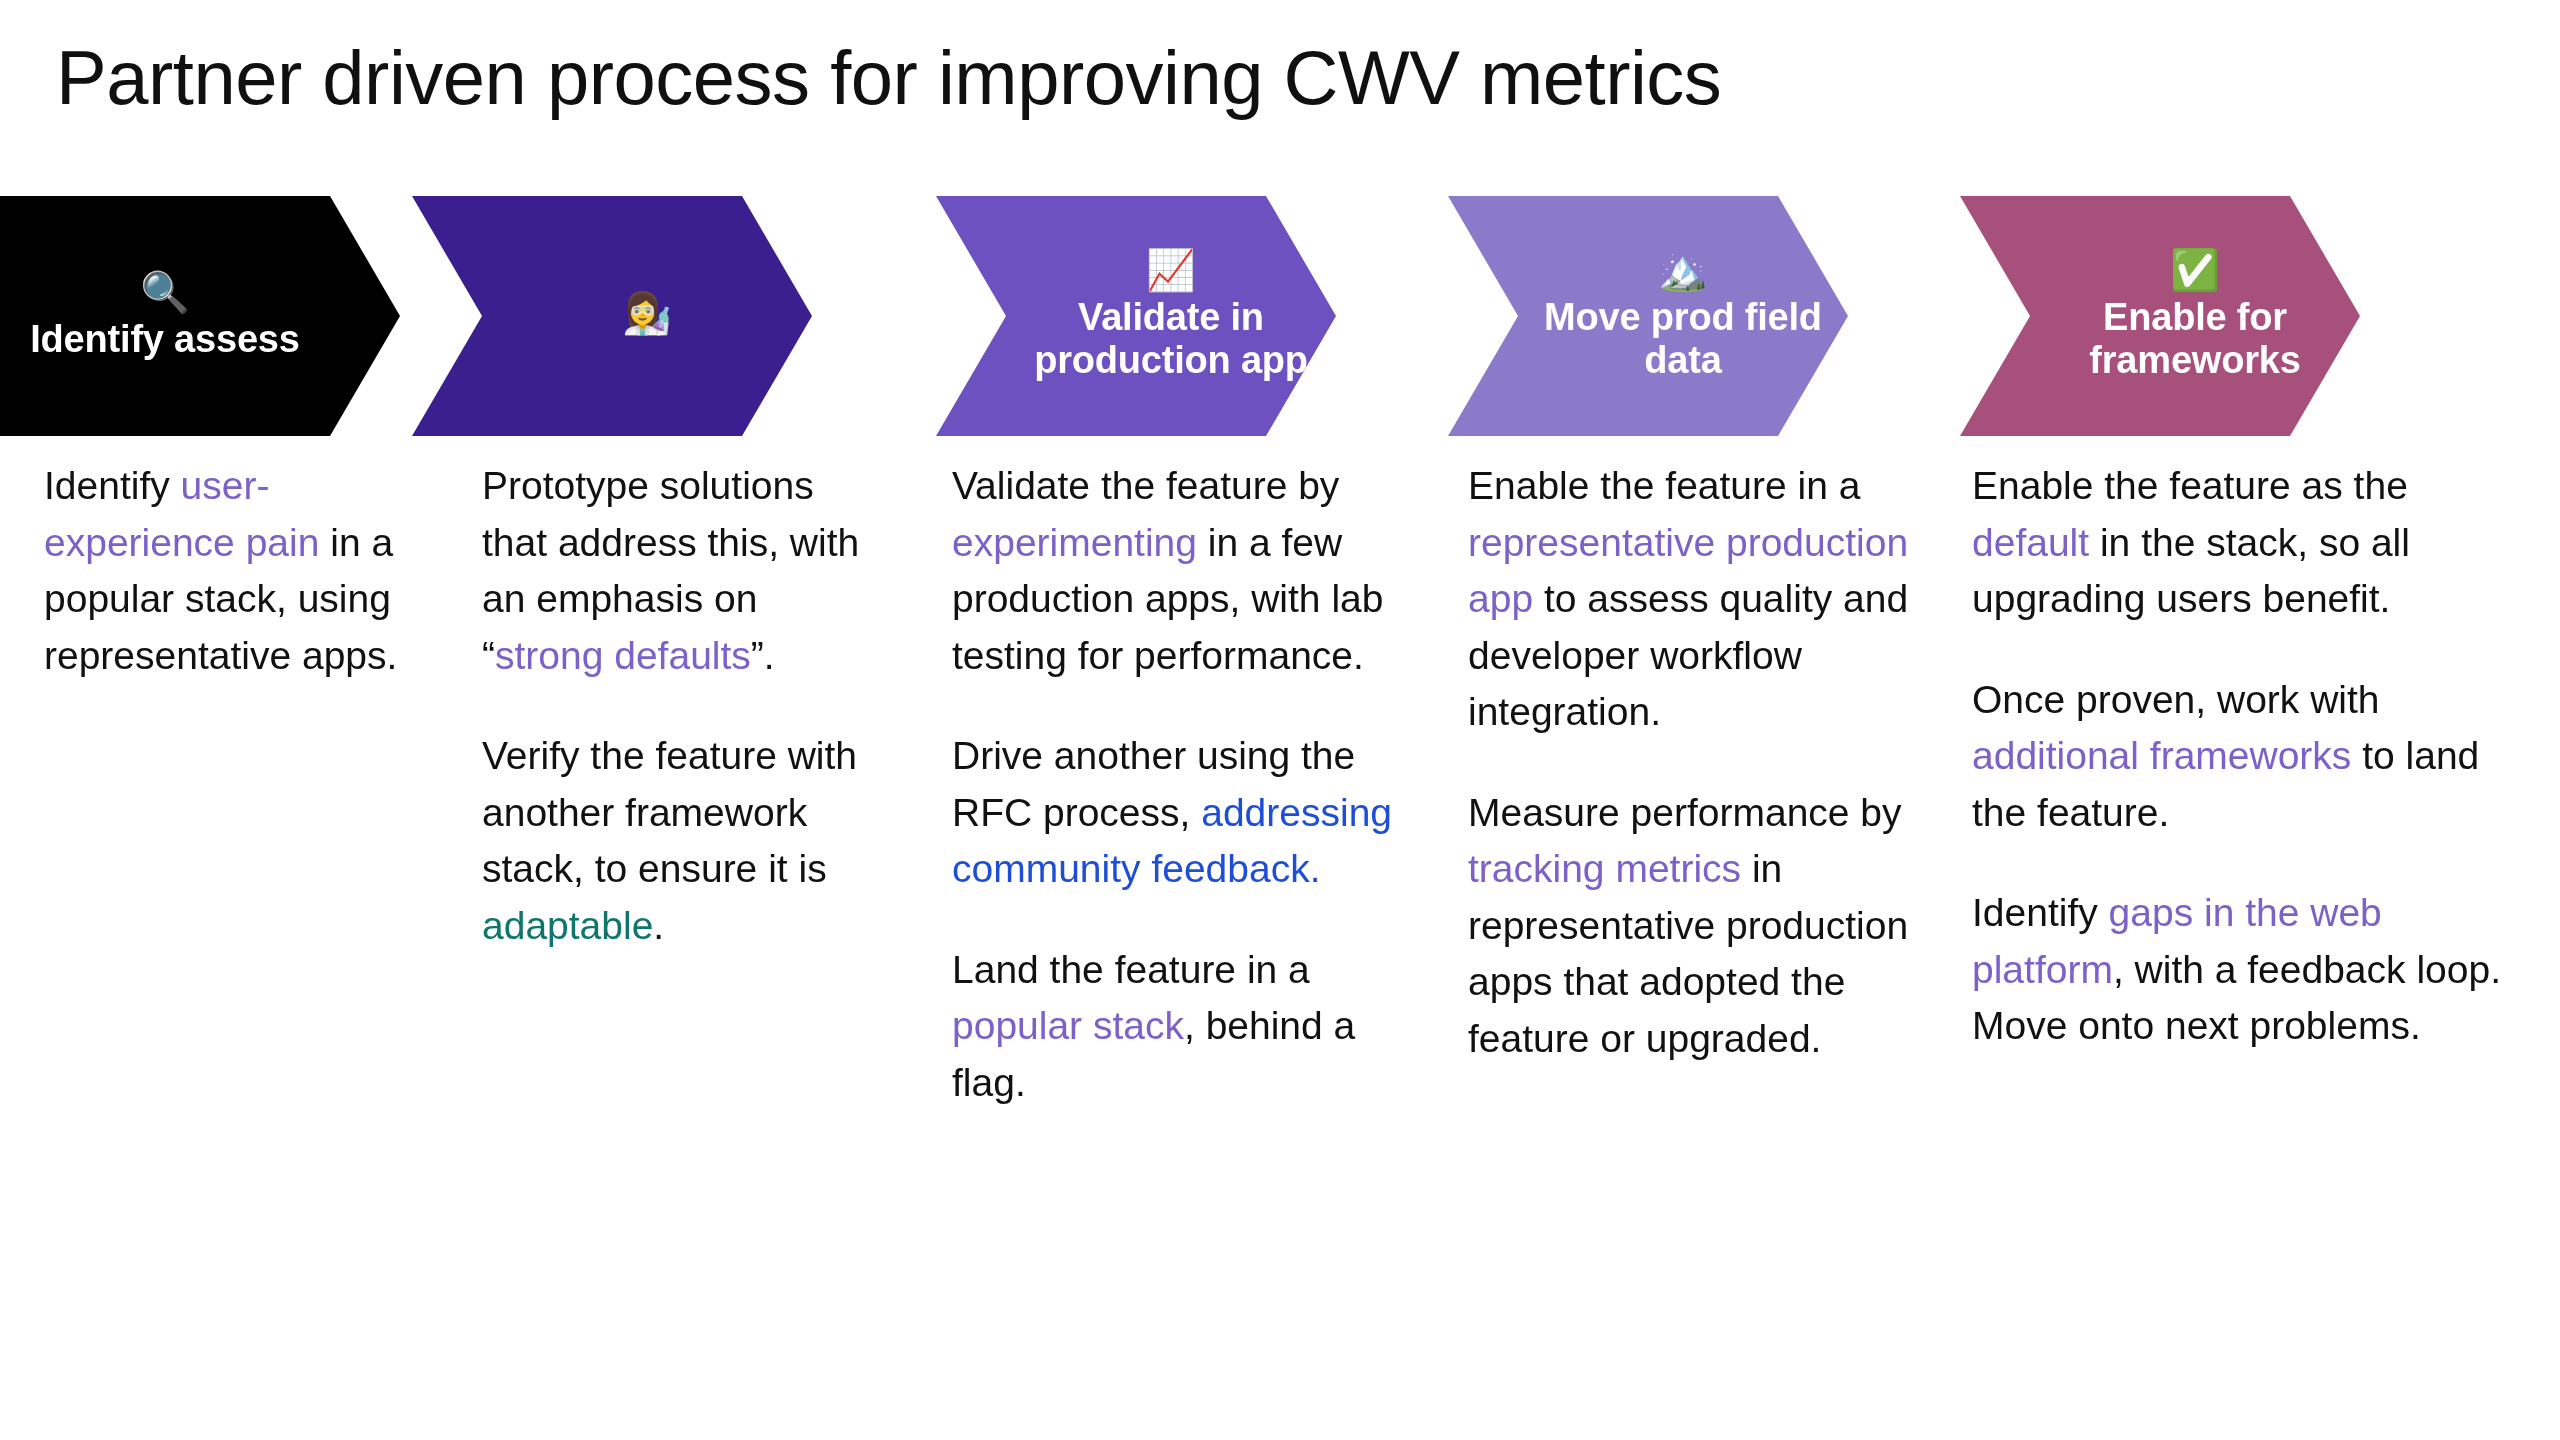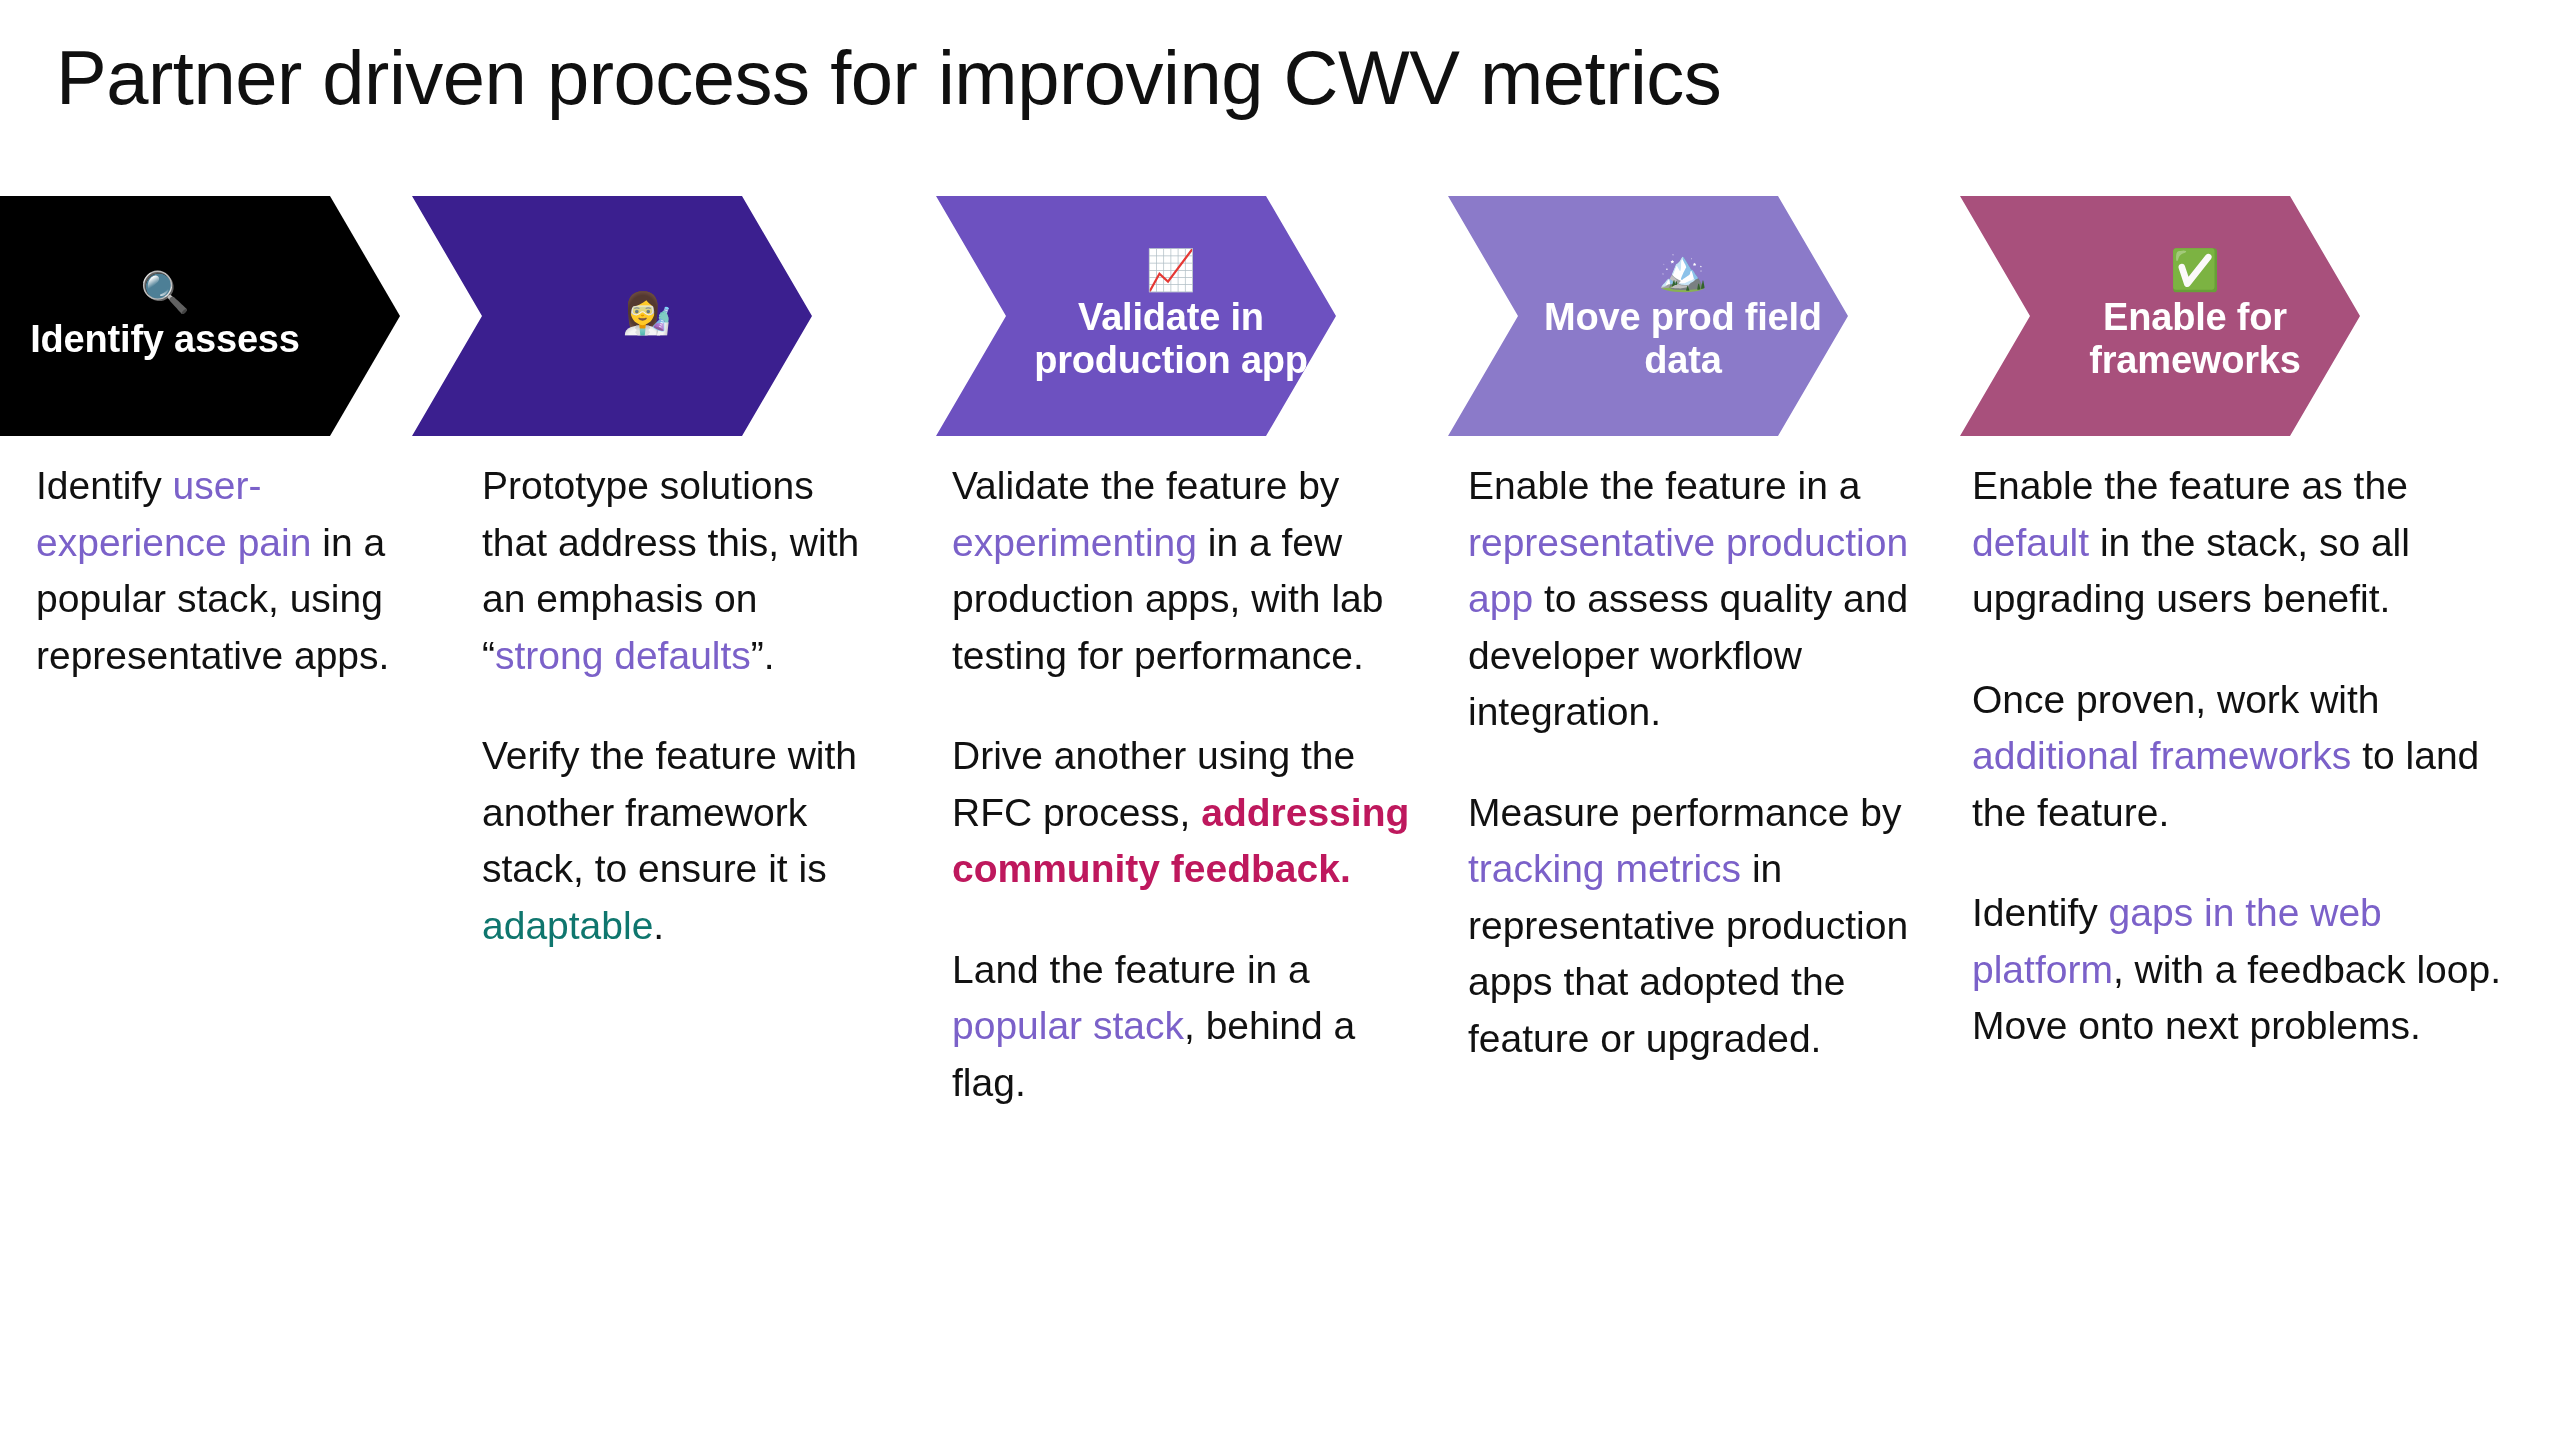--- a/index.html
+++ b/index.html
@@ -101,21 +101,21 @@
     top: 458px;
     width: 2560px;
   }
   .col {
     position: absolute;
     top: 0;
     font-size: 39px;
     line-height: 1.45;
     color: #111111;
   }
-  .col-0 { left: 36px;  width: 360px; }
+  .col-0 { left: 44px;  width: 360px; }
   .col-1 { left: 482px; width: 385px; }
   .col-2 { left: 952px; width: 470px; }
   .col-3 { left: 1468px; width: 460px; }
   .col-4 { left: 1972px; width: 545px; }
 
   .para { margin: 0 0 44px 0; }
   .para:last-child { margin-bottom: 0; }
 
   .hl { color: #7b61c9; }
 </style>
@@ -161,21 +161,21 @@
   <div class="columns">
     <div class="col col-0">
         <p class="para"><span>Identify </span><span class="hl" style="color: rgb(123, 97, 201);">user-experience pain</span><span> in a popular stack, using representative apps.</span></p>
       </div>
     <div class="col col-1">
         <p class="para"><span>Prototype solutions that address this, with an emphasis on “</span><span class="hl" style="color: rgb(123, 97, 201);">strong defaults</span><span>”.</span></p>
         <p class="para"><span>Verify the feature with another framework stack, to ensure it is </span><span class="hl" style="color: #0f766e;">adaptable</span><span>.</span></p>
       </div>
     <div class="col col-2">
         <p class="para"><span>Validate the feature by </span><span class="hl" style="color: rgb(123, 97, 201);">experimenting</span><span> in a few production apps, with lab testing for performance.</span></p>
-        <p class="para"><span>Drive another using the RFC process, </span><span class="hl" style="color: #be185d; font-weight: bold;">addressing community feedback.</span></p>
+        <p class="para"><span>Drive another using the RFC process, </span><span class="hl" style="color: #1d4ed8;">addressing community feedback.</span></p>
         <p class="para"><span>Land the feature in a </span><span class="hl" style="color: rgb(123, 97, 201);">popular stack</span><span>, behind a flag.</span></p>
       </div>
     <div class="col col-3">
         <p class="para"><span>Enable the feature in a </span><span class="hl" style="color: rgb(123, 97, 201);">representative production app</span><span> to assess quality and developer workflow integration.</span></p>
         <p class="para"><span>Measure performance by </span><span class="hl" style="color: rgb(123, 97, 201);">tracking metrics</span><span> in representative production apps that adopted the feature or upgraded.</span></p>
       </div>
     <div class="col col-4">
         <p class="para"><span>Enable the feature as the </span><span class="hl" style="color: rgb(123, 97, 201);">default</span><span> in the stack, so all upgrading users benefit.</span></p>
         <p class="para"><span>Once proven, work with </span><span class="hl" style="color: rgb(123, 97, 201);">additional frameworks</span><span> to land the feature.</span></p>
         <p class="para"><span>Identify </span><span class="hl" style="color: rgb(123, 97, 201);">gaps in the web platform</span><span>, with a feedback loop. Move onto next problems.</span></p>

